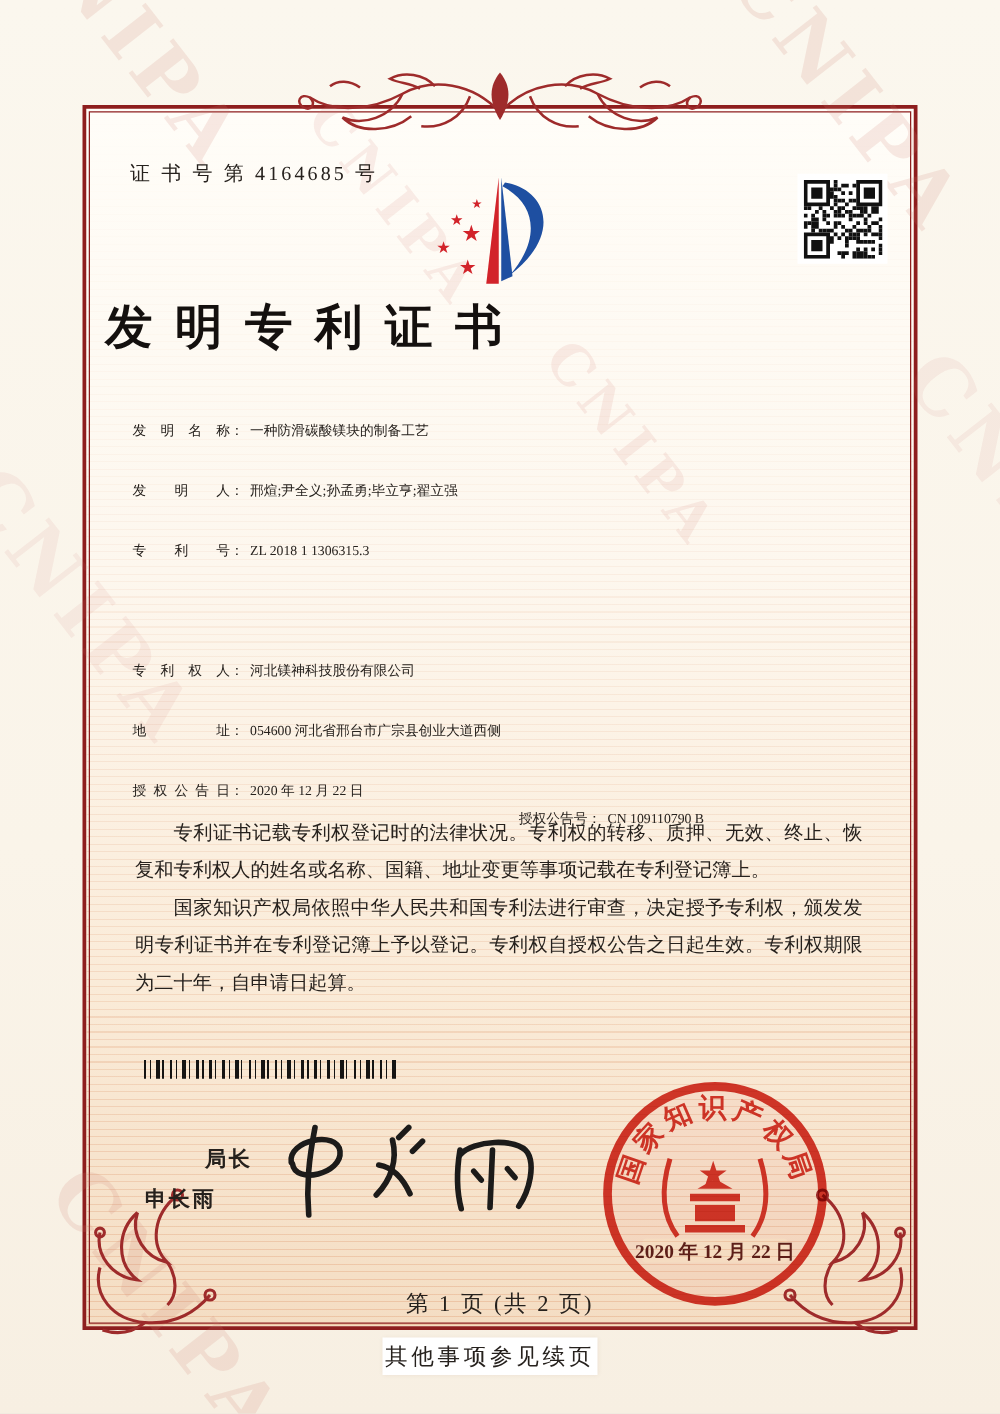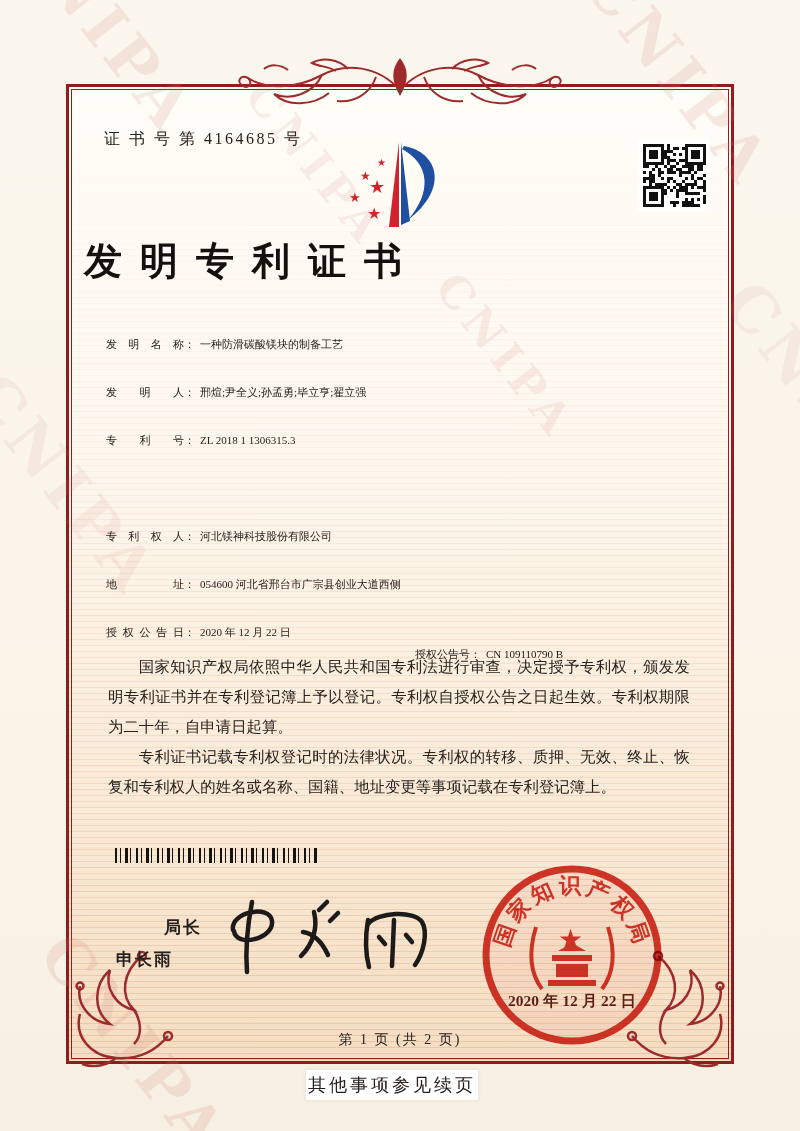--- a/index.html
+++ b/index.html
@@ -56,21 +56,21 @@
     background-image:
       repeating-linear-gradient(90deg,#151413 0 2px,rgba(0,0,0,0) 2px 5px,#151413 5px 6px,rgba(0,0,0,0) 6px 10px,#151413 10px 13px,rgba(0,0,0,0) 13px 15px,#151413 15px 16px,rgba(0,0,0,0) 16px 21px);
   }
   
   .signer-title{position:absolute;left:116px;top:916px;z-index:2;font-family:"Liberation Sans","DejaVu Sans",sans-serif;font-size:17px;font-weight:600;letter-spacing:2px;margin-left:48px;}
   .signer-name{position:absolute;left:116px;top:948px;z-index:2;font-family:"Liberation Sans","DejaVu Sans",sans-serif;font-size:17px;font-weight:600;letter-spacing:2px;}
   .signature{position:absolute;left:216px;top:886px;z-index:2;}
   
   .seal{position:absolute;left:478px;top:861px;z-index:3;mix-blend-mode:multiply;opacity:.94;}
   
-  .page-info{position:absolute;left:66px;top:1031px;width:668px;z-index:2;text-align:center;font-size:14px;letter-spacing:2px;}
+  .page-info{position:absolute;left:66px;top:1031px;width:668px;z-index:2;text-align:center;font-size:18px;letter-spacing:2px;}
   .footer-note{
     position:absolute;left:306px;top:1070px;width:172px;height:30px;z-index:2;background:#ffffff;
     text-align:center;line-height:30px;font-size:18px;letter-spacing:3px;box-shadow:0 0 4px rgba(120,80,60,.12);
   }
 </style>
 </head>
 <body>
 
 <div class="page">
 
@@ -293,22 +293,22 @@
     <span class="lab">地址</span><span class="colon">：</span><span class="val">054600  河北省邢台市广宗县创业大道西侧</span>
   </div>
   <div class="row" style="top:625px;">
     <span class="lab">授权公告日</span><span class="colon">：</span><span class="val">2020 年 12 月 22 日</span>
     <span class="grant2">
       <span>授权公告号</span><span class="colon">：</span><span class="val">CN 109110790 B</span>
     </span>
   </div>
 
   <div class="paras">
+    <p>专利证书记载专利权登记时的法律状况。专利权的转移、质押、无效、终止、恢复和专利权人的姓名或名称、国籍、地址变更等事项记载在专利登记簿上。</p>
     <p>国家知识产权局依照中华人民共和国专利法进行审查，决定授予专利权，颁发发明专利证书并在专利登记簿上予以登记。专利权自授权公告之日起生效。专利权期限为二十年，自申请日起算。</p>
-    <p>专利证书记载专利权登记时的法律状况。专利权的转移、质押、无效、终止、恢复和专利权人的姓名或名称、国籍、地址变更等事项记载在专利登记簿上。</p>
   </div>
 
   <div class="barcode"></div>
 
   <div class="signer-title">局长</div>
   <div class="signer-name">申长雨</div>
 
   <svg class="signature" width="235" height="100" viewBox="0 0 235 100">
     <g stroke="#1c1b1a" stroke-width="4.5" fill="none" stroke-linecap="round" stroke-linejoin="round">
       <path d="M36,16 C31,42 29,62 31,86"></path>

